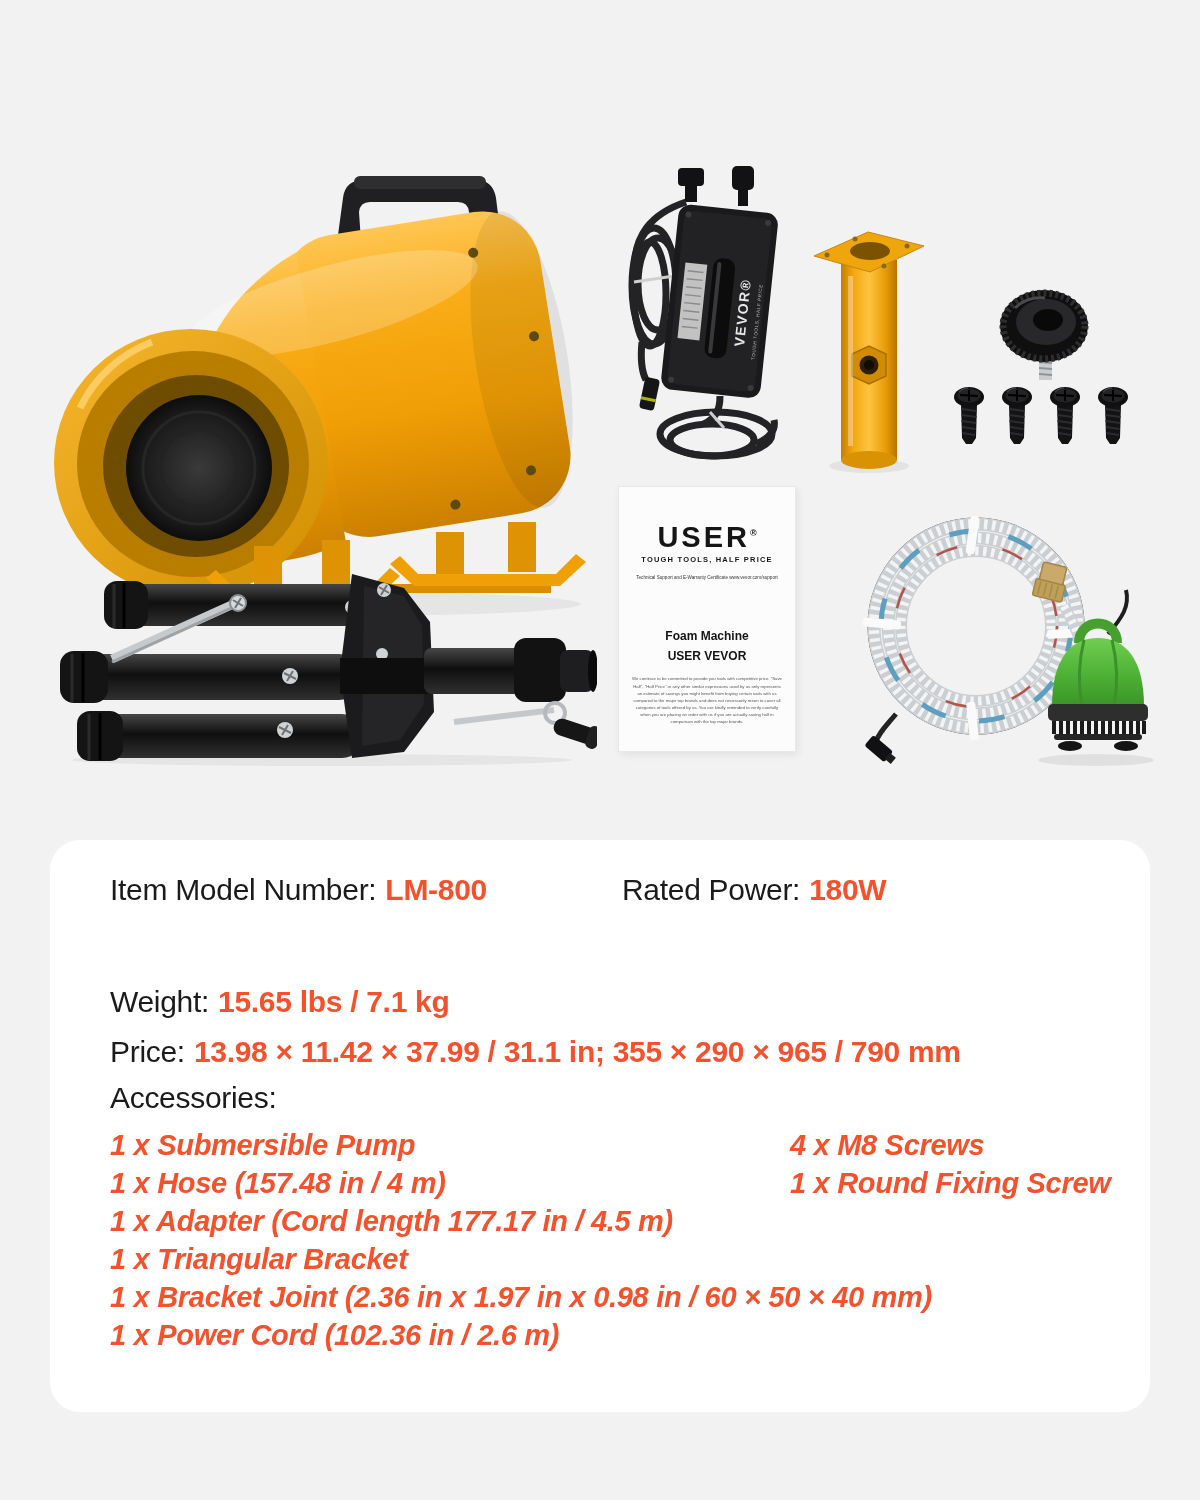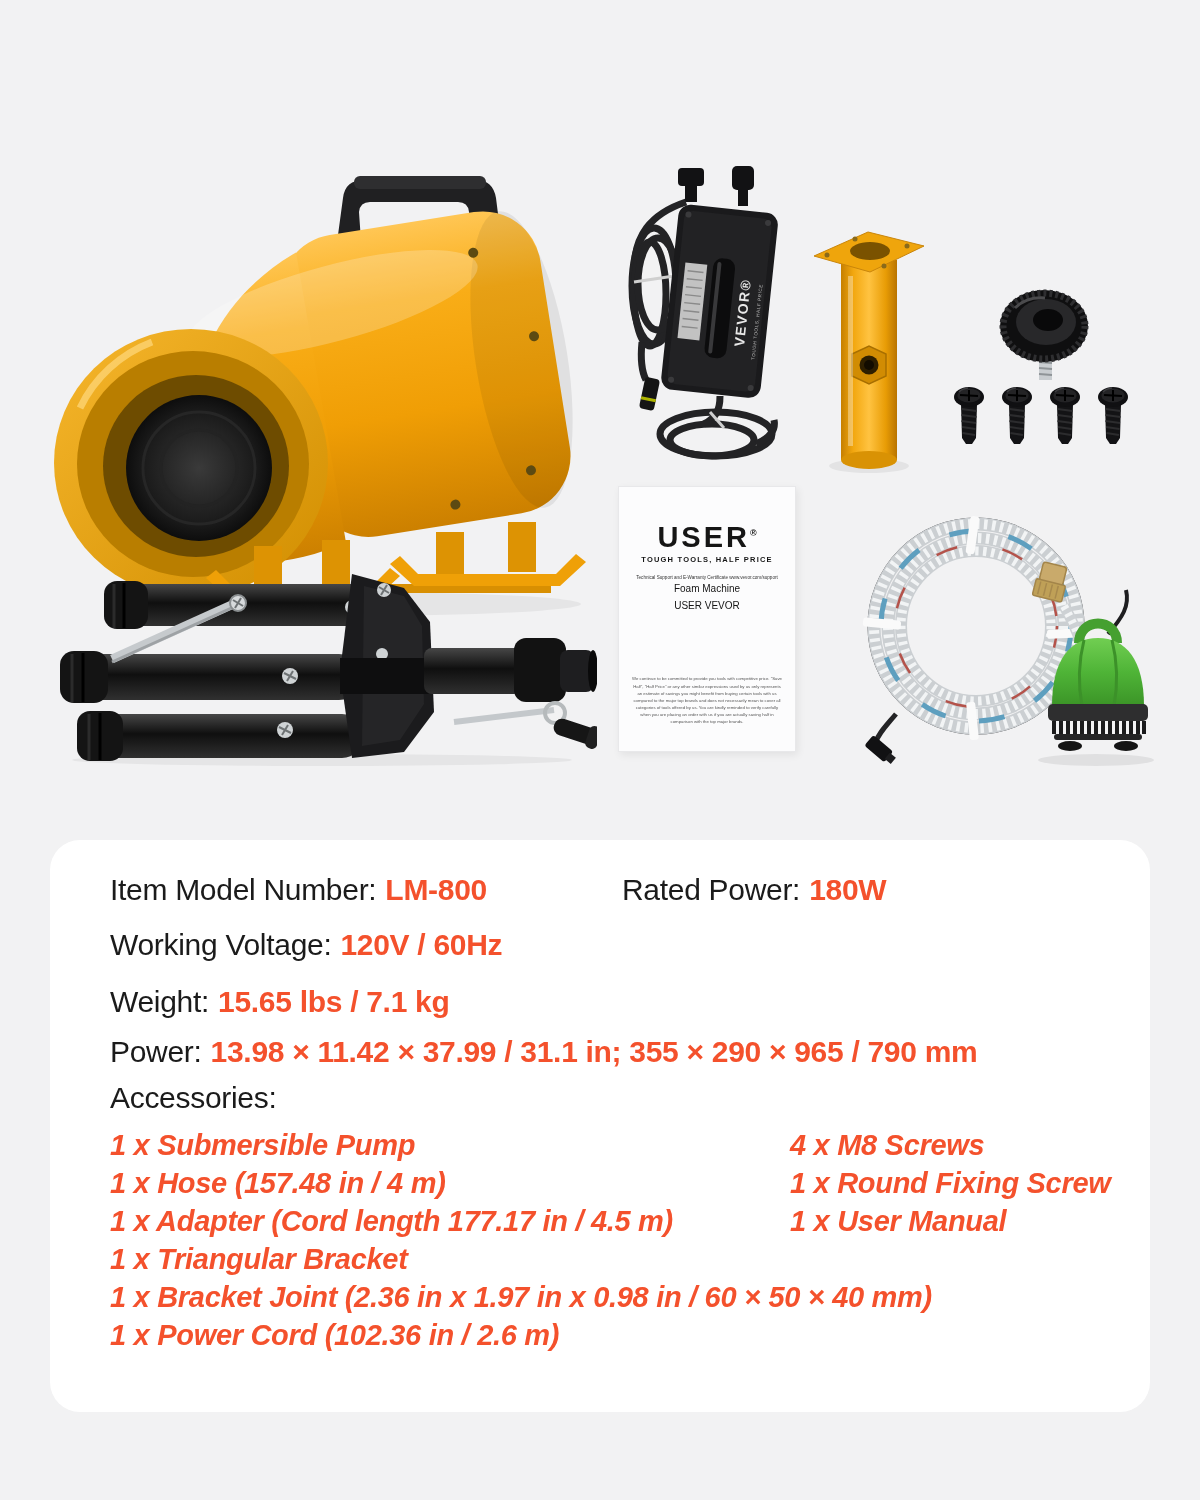--- a/index.html
+++ b/index.html
@@ -27,21 +27,21 @@
   .manual{
     position:absolute;left:618px;top:486px;width:178px;height:266px;
     background:#FCFCFD;border:1px solid #E8E8EA;
     box-shadow:2px 3px 8px rgba(0,0,0,.07);
     text-align:center;color:#151515;
   }
   .manual .brand{margin-top:36px;font-size:29px;font-weight:700;letter-spacing:3px;line-height:1}
   .manual .brand sup{font-size:9px;letter-spacing:0}
   .manual .tagline{font-size:7.5px;font-weight:700;letter-spacing:1.2px;margin-top:3px}
   .manual .support{font-size:4.6px;color:#333;margin-top:11px;white-space:nowrap}
-  .manual .mid{font-size:10px;font-weight:400;line-height:1.7}
+  .manual .mid{margin-top:46px;font-size:12px;font-weight:700;line-height:1.7}
   .manual .disclaimer{
     position:absolute;left:12px;right:12px;bottom:26px;
     font-size:4.3px;line-height:1.65;color:#555;text-align:center;
   }
 
   
   .spec-card{
     position:absolute;left:50px;top:840px;width:1100px;height:572px;
     background:var(--card);border-radius:30px;
   }
@@ -429,41 +429,37 @@
 
   <section class="spec-card">
 
     <div class="spec-line" style="left:60px;top:31px">
       <span class="label">Item Model Number:</span><span class="value">LM-800</span>
     </div>
     <div class="spec-line" style="left:572px;top:31px">
       <span class="label">Rated Power:</span><span class="value">180W</span>
     </div>
 
-    <div class="spec-line" style="left:60px;top:86px">
-      <span class="label">Working Voltage:</span><span class="value">120V / 60Hz</span>
-    </div>
 
     <div class="spec-line" style="left:60px;top:143px">
       <span class="label">Weight:</span><span class="value">15.65 lbs / 7.1 kg</span>
     </div>
 
     <div class="spec-line" style="left:60px;top:193px">
-      <span class="label">Power:</span><span class="value">13.98 × 11.42 × 37.99 / 31.1 in; 355 × 290 × 965 / 790 mm</span>
+      <span class="label">Price:</span><span class="value">13.98 × 11.42 × 37.99 / 31.1 in; 355 × 290 × 965 / 790 mm</span>
     </div>
 
     <div class="spec-line" style="left:60px;top:239px">
       <span class="label">Accessories:</span>
     </div>
 
     <div class="acc-item" style="left:60px;top:287px">1 x Submersible Pump</div>
     <div class="acc-item" style="left:60px;top:325px">1 x Hose (157.48 in / 4 m)</div>
     <div class="acc-item" style="left:60px;top:363px">1 x Adapter (Cord length 177.17 in / 4.5 m)</div>
     <div class="acc-item" style="left:60px;top:401px">1 x Triangular Bracket</div>
     <div class="acc-item" style="left:60px;top:439px">1 x Bracket Joint (2.36 in x 1.97 in x 0.98 in / 60 × 50 × 40 mm)</div>
     <div class="acc-item" style="left:60px;top:477px">1 x Power Cord (102.36 in / 2.6 m)</div>
 
     <div class="acc-item" style="left:740px;top:287px">4 x M8 Screws</div>
     <div class="acc-item" style="left:740px;top:325px">1 x Round Fixing Screw</div>
-    <div class="acc-item" style="left:740px;top:363px">1 x User Manual</div>
 
   </section>
 </div>
 
 </body></html>

